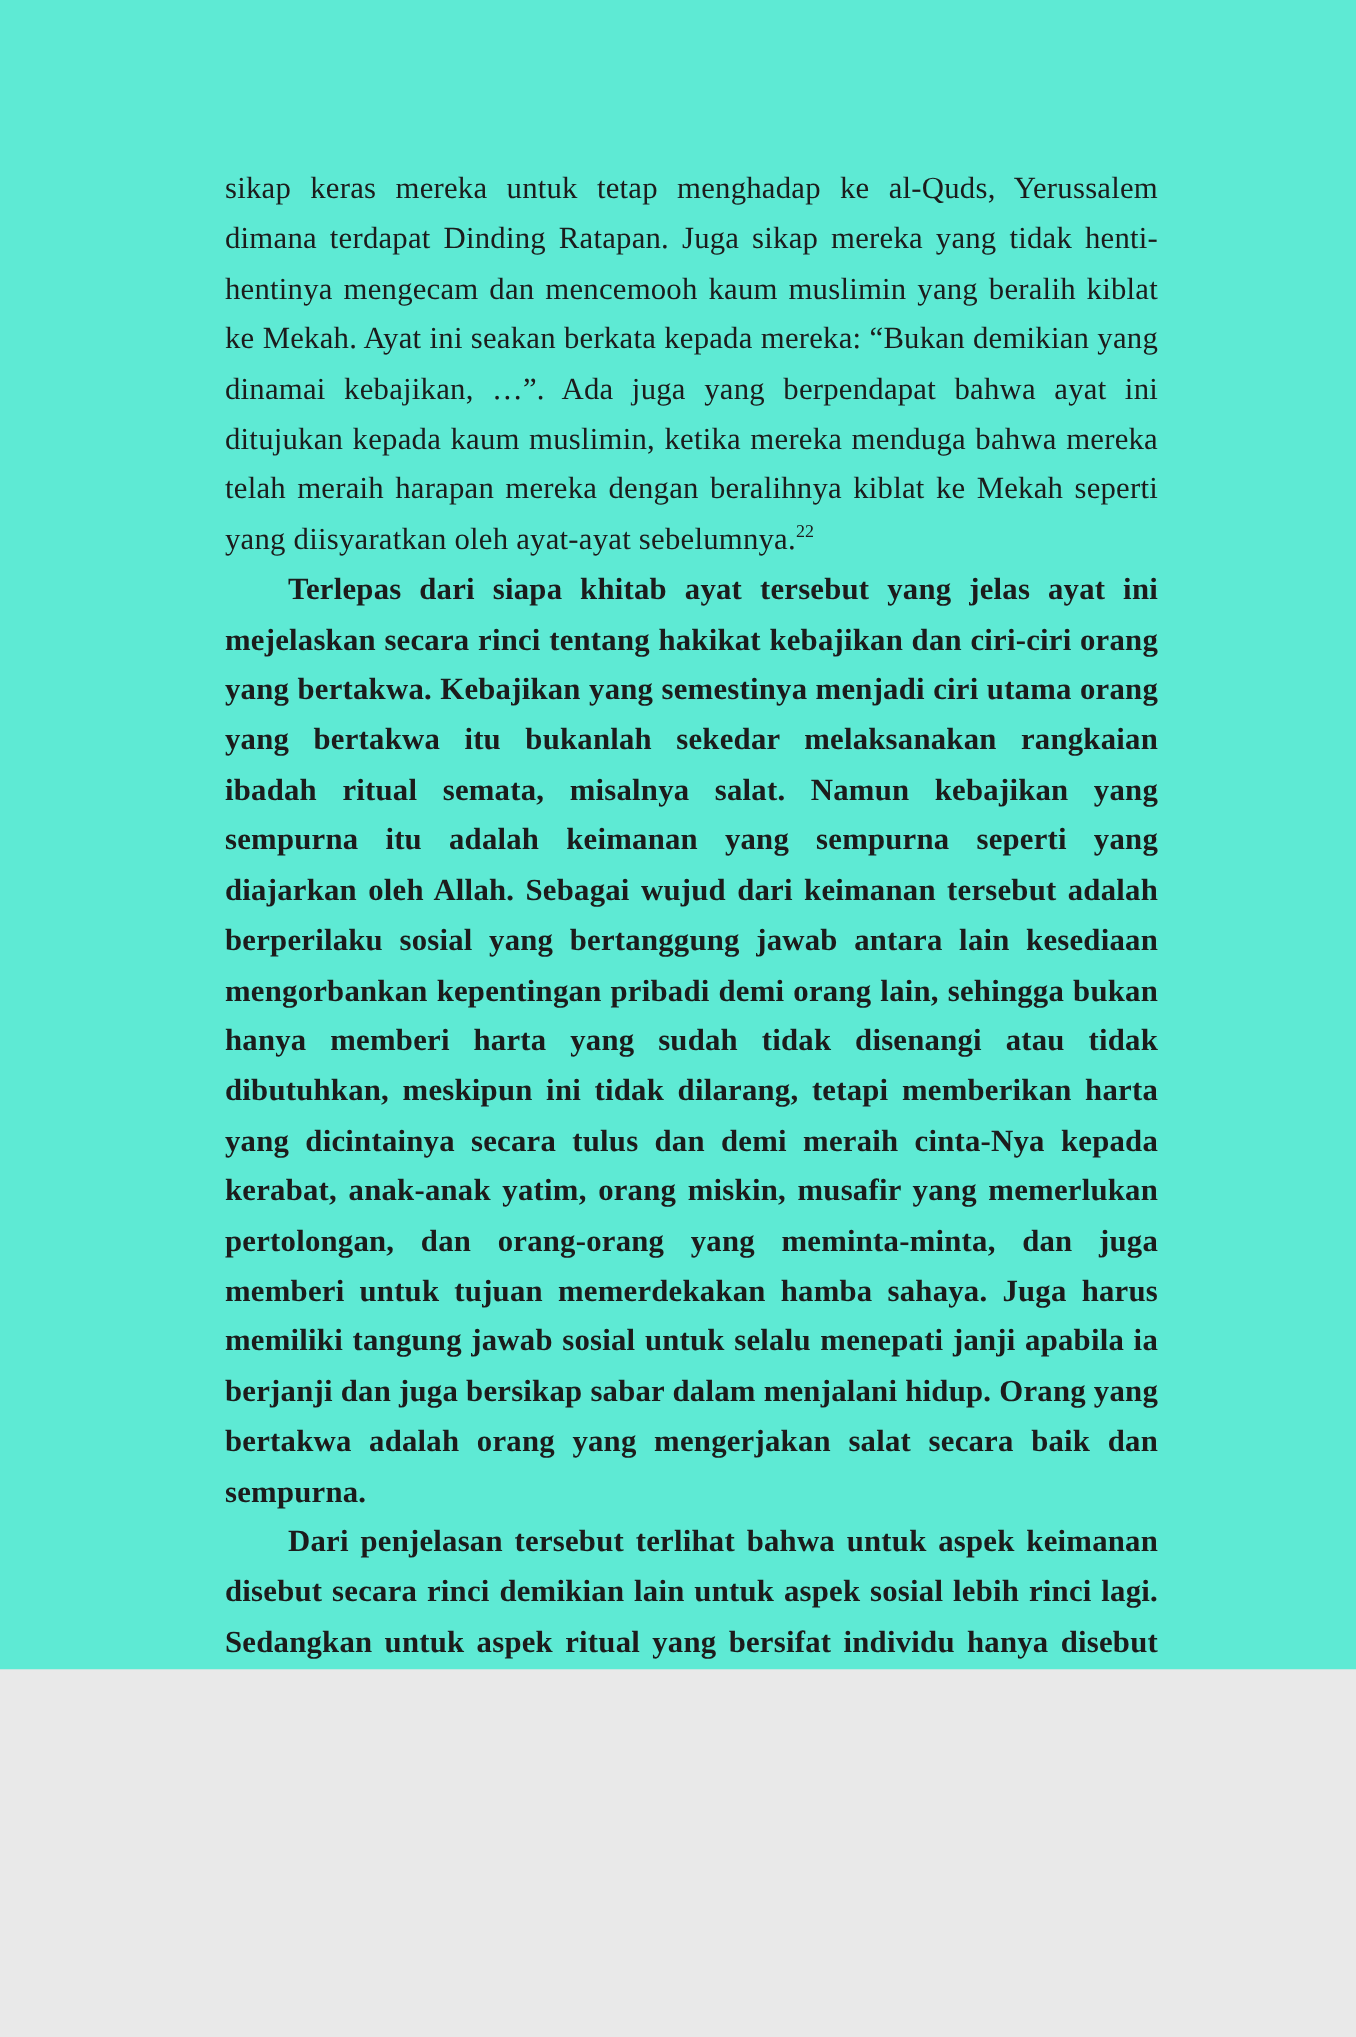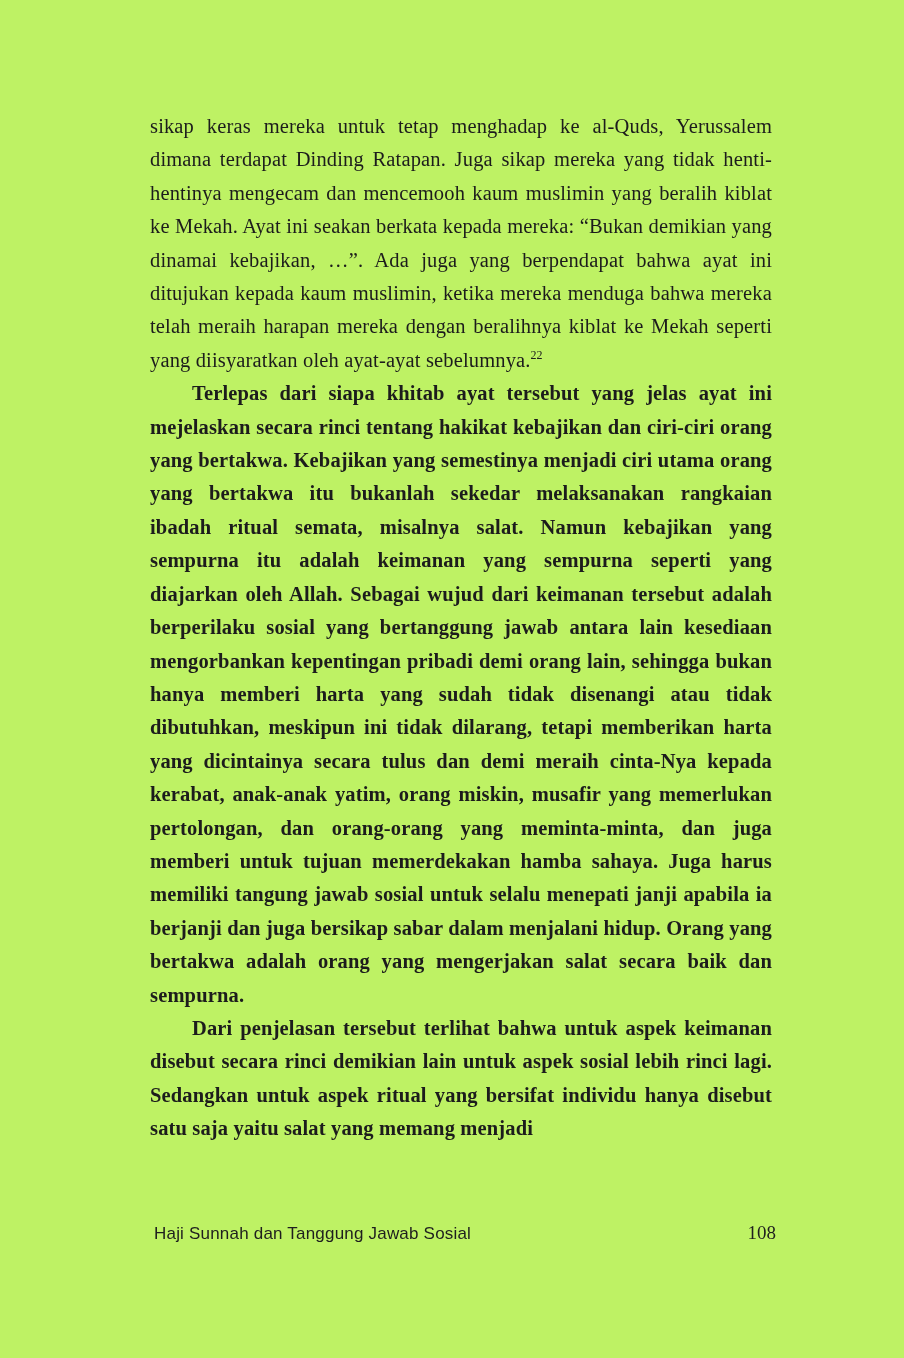--- a/index.html
+++ b/index.html
@@ -4,23 +4,23 @@
 <style>
   * { margin: 0; padding: 0; box-sizing: border-box; }
 
   html, body {
     background: #e9e9e9;
   }
 
   .page {
     position: relative;
     width: 904px;
-    height: 1358px;
+    height: 1113px;
     margin: 0 auto;
-    background: #bef264;
+    background: #5eead4;
     overflow: hidden;
   }
 
   .text-block {
     position: absolute;
     top: 110px;
     left: 150px;
     width: 622px;
   }
 

